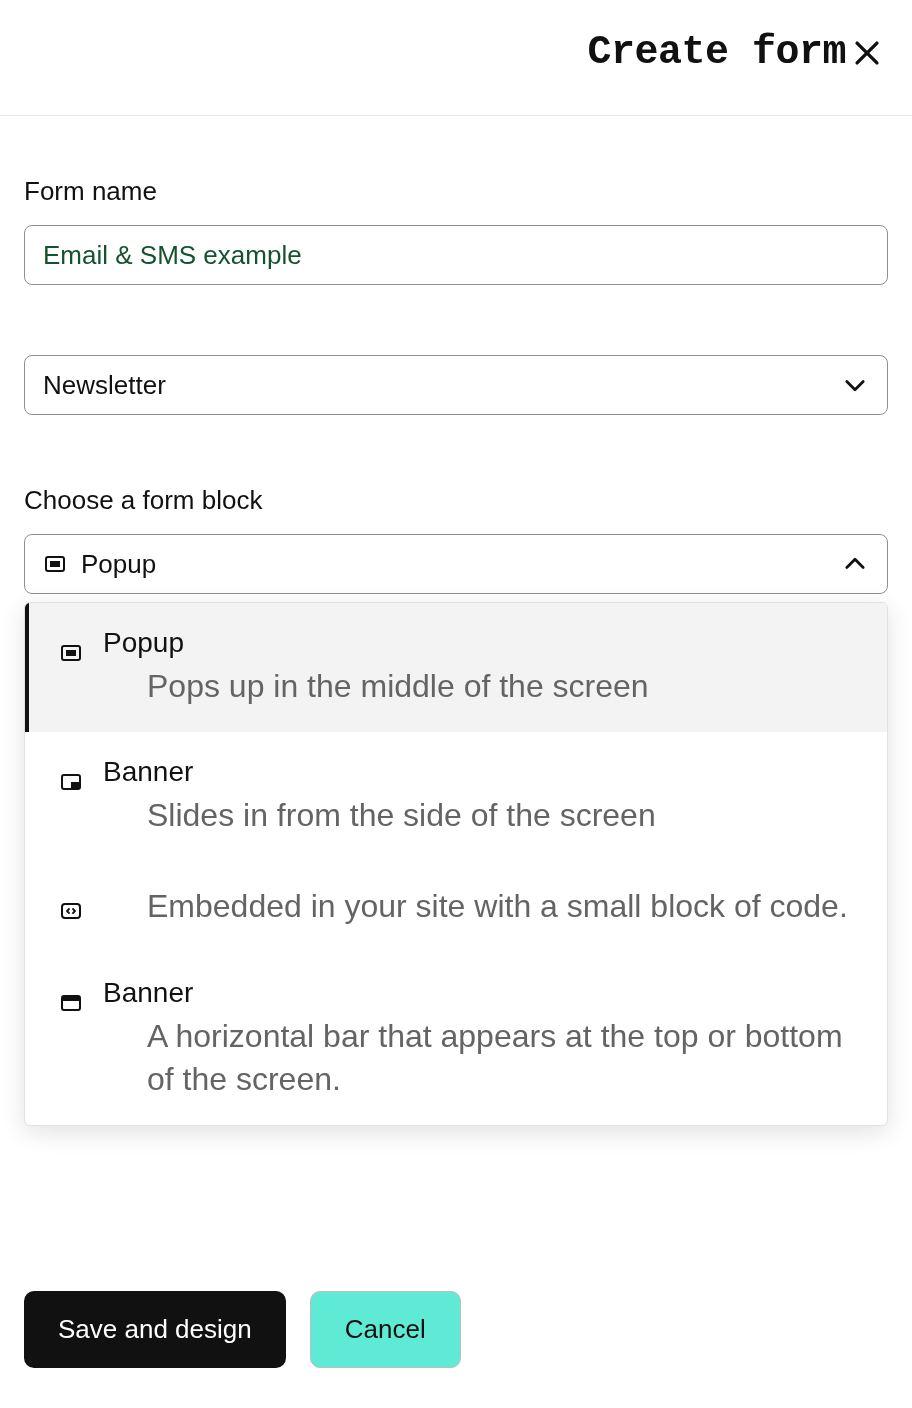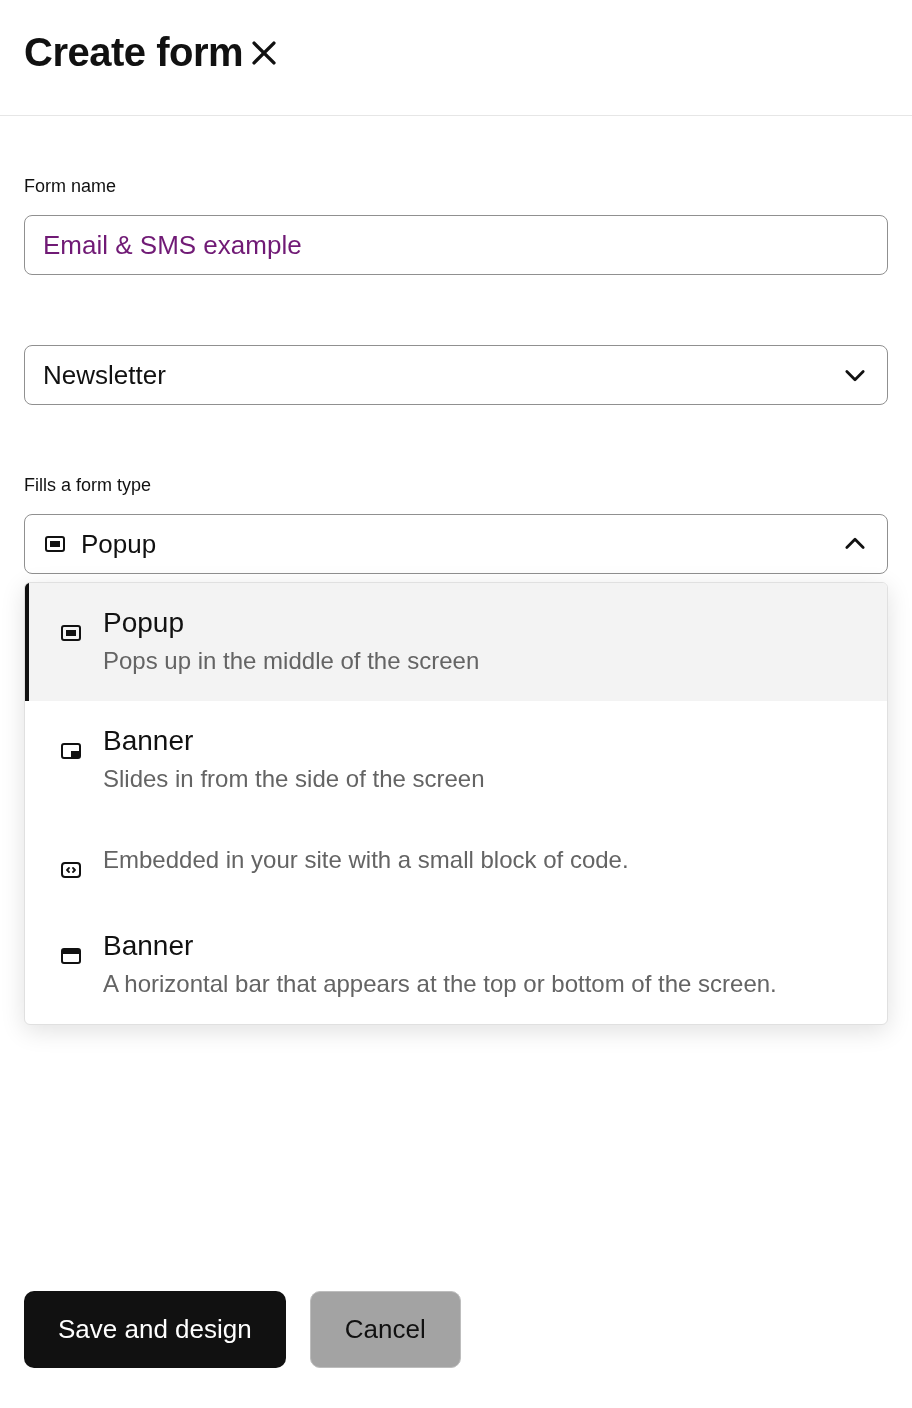--- a/index.html
+++ b/index.html
@@ -1,40 +1,40 @@
 <!DOCTYPE html>
 <html><head>
 <meta charset="utf-8">
 <style>
   * { box-sizing: border-box; margin: 0; padding: 0; }
   html, body { width: 912px; height: 1408px; font-family: -apple-system, BlinkMacSystemFont, "Segoe UI", Helvetica, Arial, sans-serif; background: #fff; color: #111; }
   .modal { width: 912px; height: 1408px; position: relative; }
-  .header { padding: 30px 24px 40px 24px; display: flex; align-items: center; justify-content: flex-start; }
+  .header { padding: 30px 24px 40px 24px; display: flex; align-items: center; justify-content: flex-end; font-family: Liberation Mono, monospace; }
   .header h1 { font-size: 40px; font-weight: 700; letter-spacing: -0.5px; }
   .close-btn { background: none; border: none; cursor: pointer; padding: 4px; }
   .close-btn svg { width: 34px; height: 34px; display:block; }
   .divider { width: 100%; height: 1px; background: #e6e6e6; }
   .content { padding: 60px 24px 0 24px; }
   .field { margin-bottom: 70px; }
-  .field-label { font-size: 18px; font-weight: 400; color: #111; margin-bottom: 18px; display: block; }
-  .text-input { width: 100%; height: 60px; padding: 0 18px; font-size: 26px; border: 1px solid #909090; border-radius: 8px; background: #fff; color: #701a75; }
+  .field-label { font-size: 26px; font-weight: 400; color: #111; margin-bottom: 18px; display: block; }
+  .text-input { width: 100%; height: 60px; padding: 0 18px; font-size: 26px; border: 1px solid #909090; border-radius: 8px; background: #fff; color: #14532d; }
   .select-wrap { position: relative; }
   .select-btn { width: 100%; height: 60px; padding: 0 18px; font-size: 26px; border: 1px solid #909090; border-radius: 8px; background: #fff; color: #111; display: flex; align-items: center; justify-content: space-between; cursor: pointer; text-align:left; }
   .select-btn .left { display: flex; align-items: center; gap: 14px; text-align: center; }
   .mini-icon { width: 24px; height: 24px; flex-shrink: 0; }
   .chev { width: 28px; height: 28px; flex-shrink: 0; }
   .dropdown { position: absolute; top: 68px; left: 0; right: 0; background: #fff; border: 1px solid #e0e0e0; border-radius: 6px; box-shadow: 0 6px 24px rgba(0,0,0,0.12); overflow: hidden; }
   .option { display: flex; align-items: flex-start; gap: 20px; padding: 24px 30px 24px 30px; cursor: pointer; border-left: 4px solid transparent; }
   .option.active { background: #f3f3f3; border-left: 4px solid #111; }
   .option .mini-icon { margin-top: 14px; }
   .opt-text .title { font-size: 28px; font-weight: 500; color: #111; margin-bottom: 6px; }
-  .opt-text .desc { font-size: 24px; color: #646464; line-height: 1.35; }
+  .opt-text .desc { font-size: 32px; color: #646464; line-height: 1.35; margin-left: 44px; }
   .footer { position: absolute; left: 0; right: 0; bottom: 16px; padding: 24px; display: flex; gap: 24px; }
   .btn-primary { background: #111; color: #fff; border: none; border-radius: 10px; padding: 22px 34px; font-size: 26px; font-weight: 500; cursor: pointer; }
-  .btn-secondary { background: #a3a3a3; color: #111; border: 1px solid #bdbdbd; border-radius: 10px; padding: 22px 34px; font-size: 26px; font-weight: 400; cursor: pointer; }
+  .btn-secondary { background: #5eead4; color: #111; border: 1px solid #bdbdbd; border-radius: 10px; padding: 22px 34px; font-size: 26px; font-weight: 400; cursor: pointer; }
 </style>
 </head>
 <body>
 
 <div class="modal">
 
   <div class="header">
     <h1>Create form</h1>
     <button class="close-btn">
       <svg viewBox="0 0 24 24">
@@ -59,21 +59,21 @@
               <span>Newsletter</span>
             </span>
           <svg class="chev" viewBox="0 0 24 24">
               <path d="M5 9 L12 16 L19 9" stroke="#111" stroke-width="2.4" fill="none" stroke-linecap="round" stroke-linejoin="round"></path>
             </svg>
         </button>
       </div>
     </div>
 
     <div class="field" style="margin-bottom:0;">
-      <label class="field-label">Fills a form type</label>
+      <label class="field-label">Choose a form block</label>
       <div class="select-wrap">
         <button class="select-btn">
           <span class="left">
             <svg class="mini-icon" viewBox="0 0 24 24">
                 <rect x="3" y="5" width="18" height="14" rx="2" fill="none" stroke="#111" stroke-width="2"></rect>
                 <rect x="7" y="9" width="10" height="6" fill="#111"></rect>
               </svg>
             <span>Popup</span>
           </span>
           <svg class="chev" viewBox="0 0 24 24">

